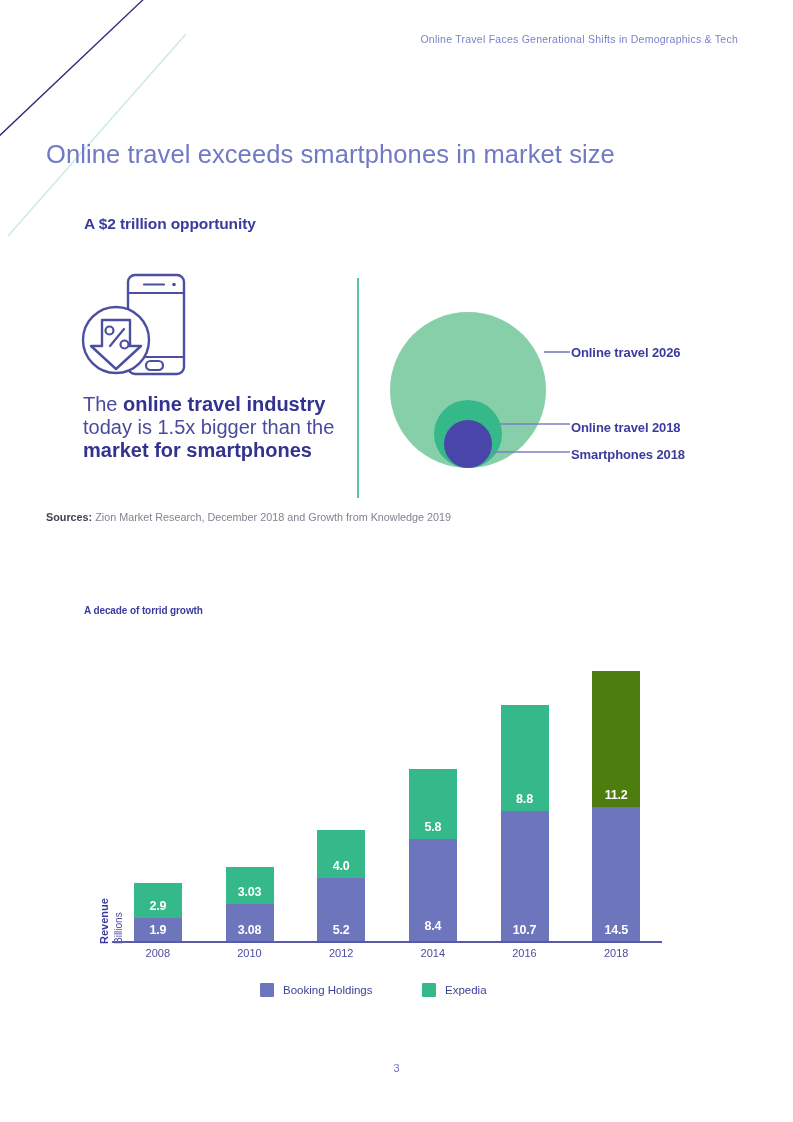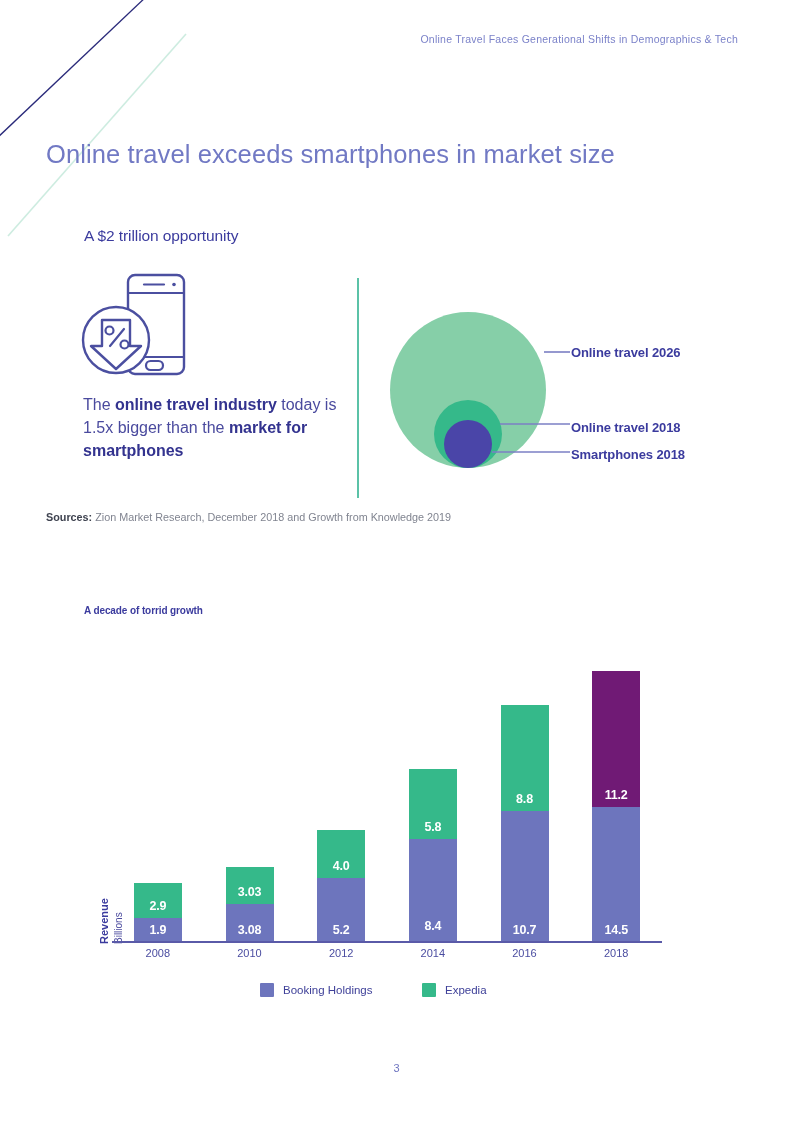--- a/index.html
+++ b/index.html
@@ -25,28 +25,28 @@
   
   .page-title {
     position:absolute; left:46px; top:140px;
     font-size:25.5px; font-weight:400; letter-spacing:.1px;
     color:#7179c4; white-space:nowrap;
   }
 
   
   .sec1-title {
     position:absolute; left:84px; top:215px;
-    font-size:15.5px; font-weight:400; color:#3b3b9e; letter-spacing:-.1px;margin-top:12px;
+    font-size:15.5px; font-weight:700; color:#3b3b9e; letter-spacing:-.1px;
   }
 
   .phone-icon { position:absolute; left:78px; top:272px; }
 
   .blurb {
     position:absolute; left:83px; top:393px; width:255px;
-    font-size:16px; line-height:23px; color:#4a4a9e; font-weight:400;
+    font-size:20px; line-height:23px; color:#4a4a9e; font-weight:400;
   }
   .blurb b { font-weight:700; color:#33338f; }
 
   .vdivider {
     position:absolute; left:357px; top:278px;
     width:2px; height:220px; background:#5bc2a7;
   }
 
   .bubbles { position:absolute; left:386px; top:304px; }
 
@@ -204,21 +204,21 @@
     </div>
     <div class="bar-col" style="left: 388.5px; width: 48px;">
       <div class="seg" style="height: 106.596px; background: rgb(53, 185, 138);">
         <div class="seg-val" style="bottom: 5px;">8.8</div>
       </div>
       <div class="seg" style="height: 129.611px; background: rgb(109, 117, 189);">
         <div class="seg-val" style="bottom: 4px;">10.7</div>
       </div>
     </div>
     <div class="bar-col" style="left: 480.167px; width: 48px;">
-      <div class="seg" style="height: 135.668px; background: #701a75;">
+      <div class="seg" style="height: 135.668px; background: #4d7c0f;">
         <div class="seg-val" style="bottom: 5px;">11.2</div>
       </div>
       <div class="seg" style="height: 134px; background: rgb(109, 117, 189);">
         <div class="seg-val" style="bottom: 4px;">14.5</div>
       </div>
     </div>
   </div>
 <div class="axis-line"></div>
 <div class="xticks" id="xticks">
     <div class="xtick" style="left: 10.8333px;">2008</div>

